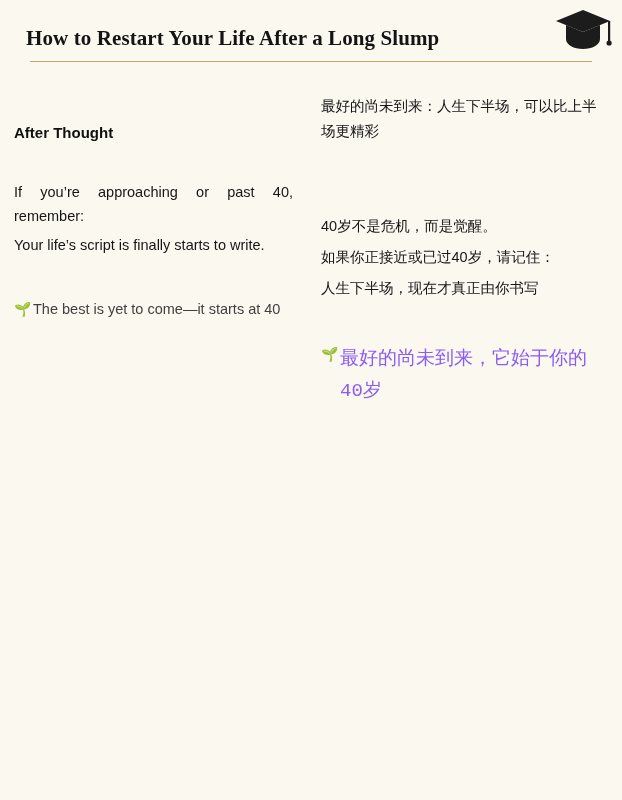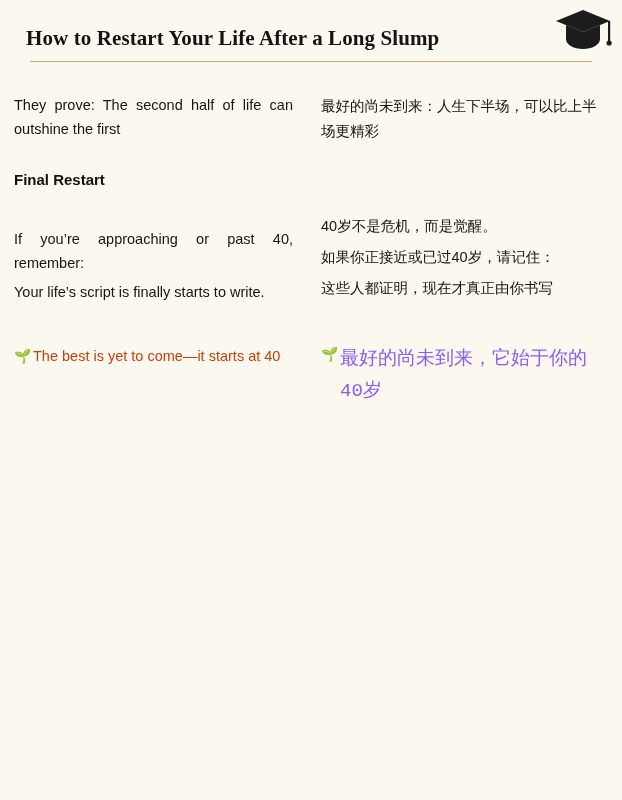--- a/index.html
+++ b/index.html
@@ -98,21 +98,21 @@
     width: 16px;
     margin-right: 3px;
     color: #7aa34a;
     font-size: 14px;
     line-height: 1.55;
     position: relative;
     top: 1px;
   }
   .bullet-text {
     font-size: 14.5px;
-    color: #c2410c;
+    color: #404040;
     line-height: 1.6;
   }
   .bullet-text-cn {
     font-size: 19px;
     color: #8b5cf6;
     line-height: 1.7;
     font-family: Liberation Mono, monospace;
   }
   .hdr-left { margin-top: 0; }
 </style>
@@ -130,40 +130,39 @@
         <rect x="56" y="17" width="2.2" height="20" fill="#1c1c1c"></rect>
         <circle cx="57.1" cy="39" r="2.6" fill="#1c1c1c"></circle>
       </svg>
     </span>
     <hr class="rule">
   </div>
 
   <div class="columns">
 
     <div class="col col-left">
-      <p class="para para-justify block">They prove: The second half of life can outshine the first</p>
       <div class="spacer-a"></div>
-      <p class="strong hdr-left">Final Restart</p>
+      <p class="strong hdr-left">After Thought</p>
       <div class="spacer-c"></div>
       <p class="para para-justify">If you’re approaching or past 40, remember:</p>
       <p class="para">Your life’s script is finally starts to write.</p>
       <div class="spacer-b"></div>
       <div class="bullet-row">
         <span class="sprout">🌱</span>
         <span class="bullet-text">The best is yet to come—it starts at 40</span>
       </div>
     </div>
 
     <div class="col col-right">
       <p class="para-cn block">最好的尚未到来：人生下半场，可以比上半场更精彩</p>
       <div class="spacer-a"></div>
       <div class="spacer-c"></div>
       <p class="para-cn">40岁不是危机，而是觉醒。</p>
       <p class="para-cn">如果你正接近或已过40岁，请记住：</p>
-      <p class="para-cn">这些人都证明，现在才真正由你书写</p>
+      <p class="para-cn">人生下半场，现在才真正由你书写</p>
       <div class="spacer-d"></div>
       <div class="bullet-row">
         <span class="sprout">🌱</span>
         <span class="bullet-text-cn">最好的尚未到来，它始于你的40岁</span>
       </div>
     </div>
 
   </div>
 </div>
 

